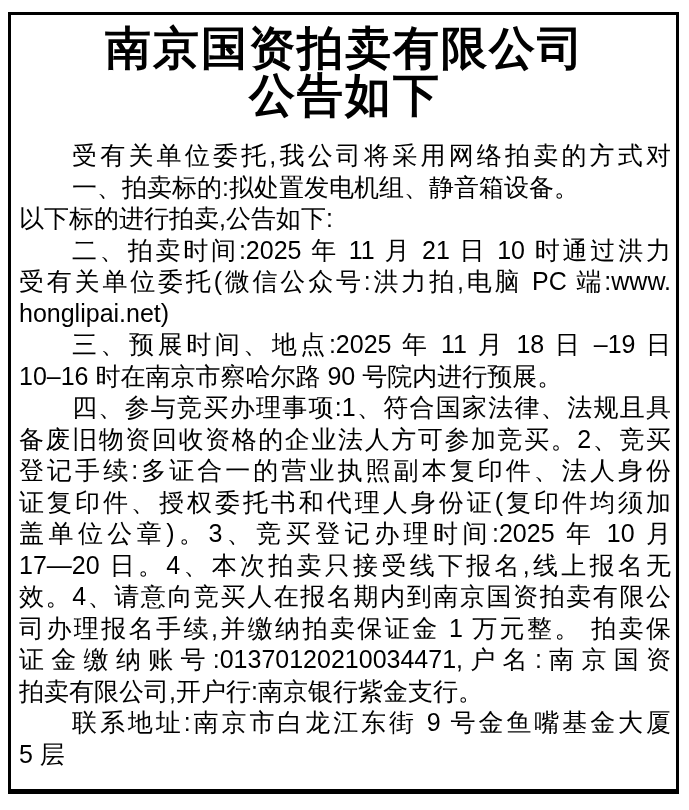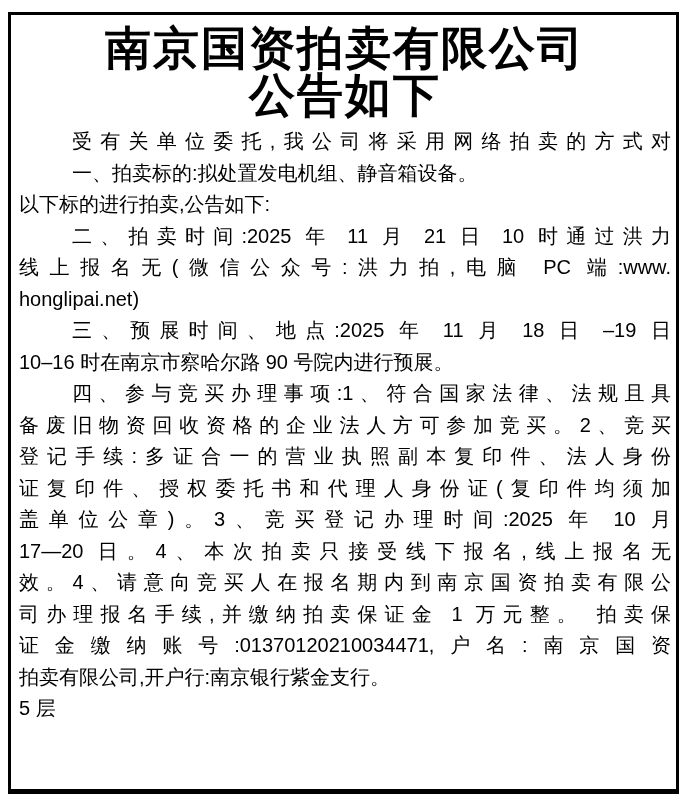--- a/index.html
+++ b/index.html
@@ -33,22 +33,22 @@
   .title-block {
     text-align: center;
     font-family: "Liberation Serif", serif;
     font-weight: bold;
     font-size: 46px;
     line-height: 47px;
     letter-spacing: 2px;
     color: #000000;
   }
   .body-block {
-    margin-top: 7px;
-    font-size: 20px;
+    margin-top: 21px;
+    font-size: 25px;
     line-height: 31.5px;
     color: #000000;
   }
   .line {
     text-align: justify;
     overflow: hidden;
     max-height: 32px;
   }
   .line.fill {
     text-align-last: justify;
@@ -67,32 +67,33 @@
       <div class="title-block">
         <div>南京国资拍卖有限公司</div>
         <div>公告如下</div>
       </div>
 
       <div class="body-block" id="body-lines">
           <div class="line indent fill">受有关单位委托,我公司将采用网络拍卖的方式对</div>
           <div class="line indent">一、拍卖标的:拟处置发电机组、静音箱设备。</div>
           <div class="line">以下标的进行拍卖,公告如下:</div>
           <div class="line indent fill">二、拍卖时间:2025 年 11 月 21 日 10 时通过洪力</div>
-          <div class="line fill">线上报名无(微信公众号:洪力拍,电脑 PC 端:www.</div>
+          <div class="line fill">受有关单位委托(微信公众号:洪力拍,电脑 PC 端:www.</div>
           <div class="line">honglipai.net)</div>
           <div class="line indent fill">三、预展时间、地点:2025 年 11 月 18 日 –19 日</div>
           <div class="line">10–16 时在南京市察哈尔路 90 号院内进行预展。</div>
           <div class="line indent fill">四、参与竞买办理事项:1、符合国家法律、法规且具</div>
           <div class="line fill">备废旧物资回收资格的企业法人方可参加竞买。2、竞买</div>
           <div class="line fill">登记手续:多证合一的营业执照副本复印件、法人身份</div>
           <div class="line fill">证复印件、授权委托书和代理人身份证(复印件均须加</div>
           <div class="line fill">盖单位公章)。3、竞买登记办理时间:2025 年 10 月</div>
           <div class="line fill">17—20 日。4、本次拍卖只接受线下报名,线上报名无</div>
           <div class="line fill">效。4、请意向竞买人在报名期内到南京国资拍卖有限公</div>
           <div class="line fill">司办理报名手续,并缴纳拍卖保证金 1 万元整。 拍卖保</div>
           <div class="line fill">证金缴纳账号:01370120210034471,户名:南京国资</div>
           <div class="line">拍卖有限公司,开户行:南京银行紫金支行。</div>
+          <div class="line indent fill">联系地址:南京市白龙江东街 9 号金鱼嘴基金大厦</div>
           <div class="line">5 层</div>
         </div>
 
     </div>
   </div>
 </div>
 
 </body></html>

